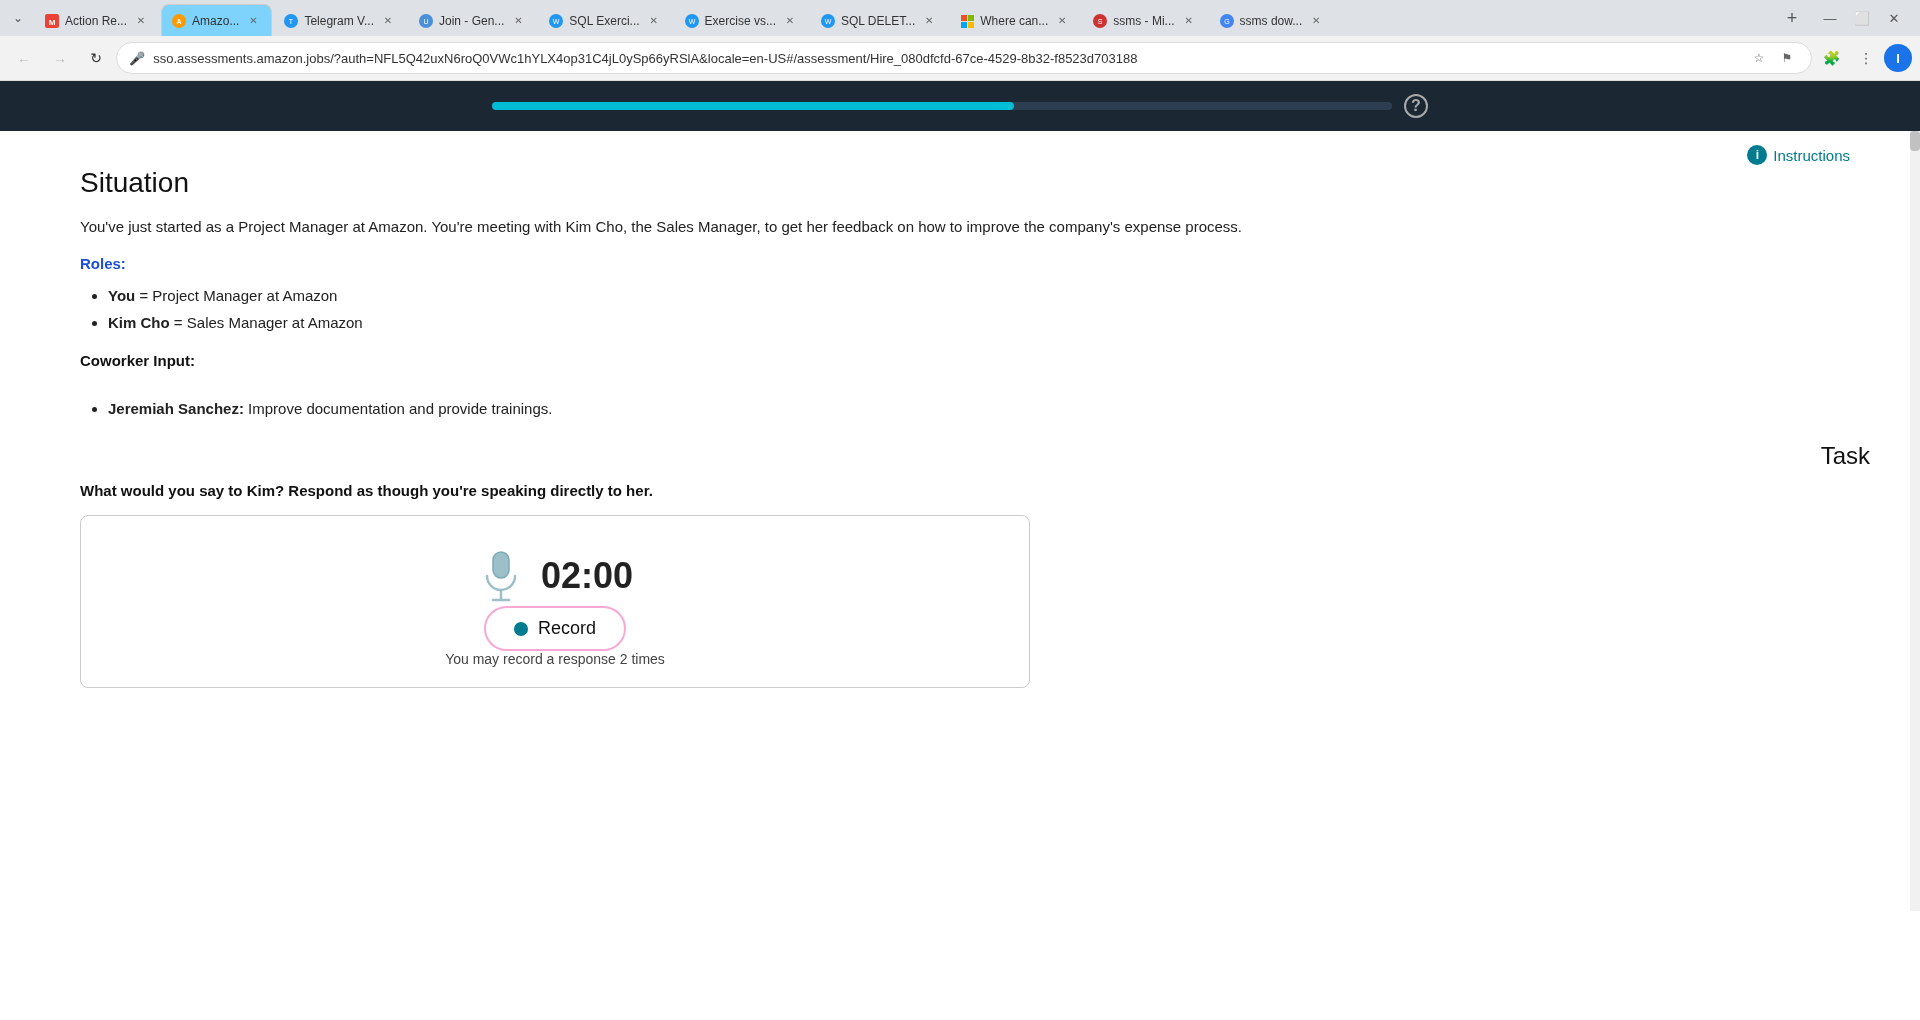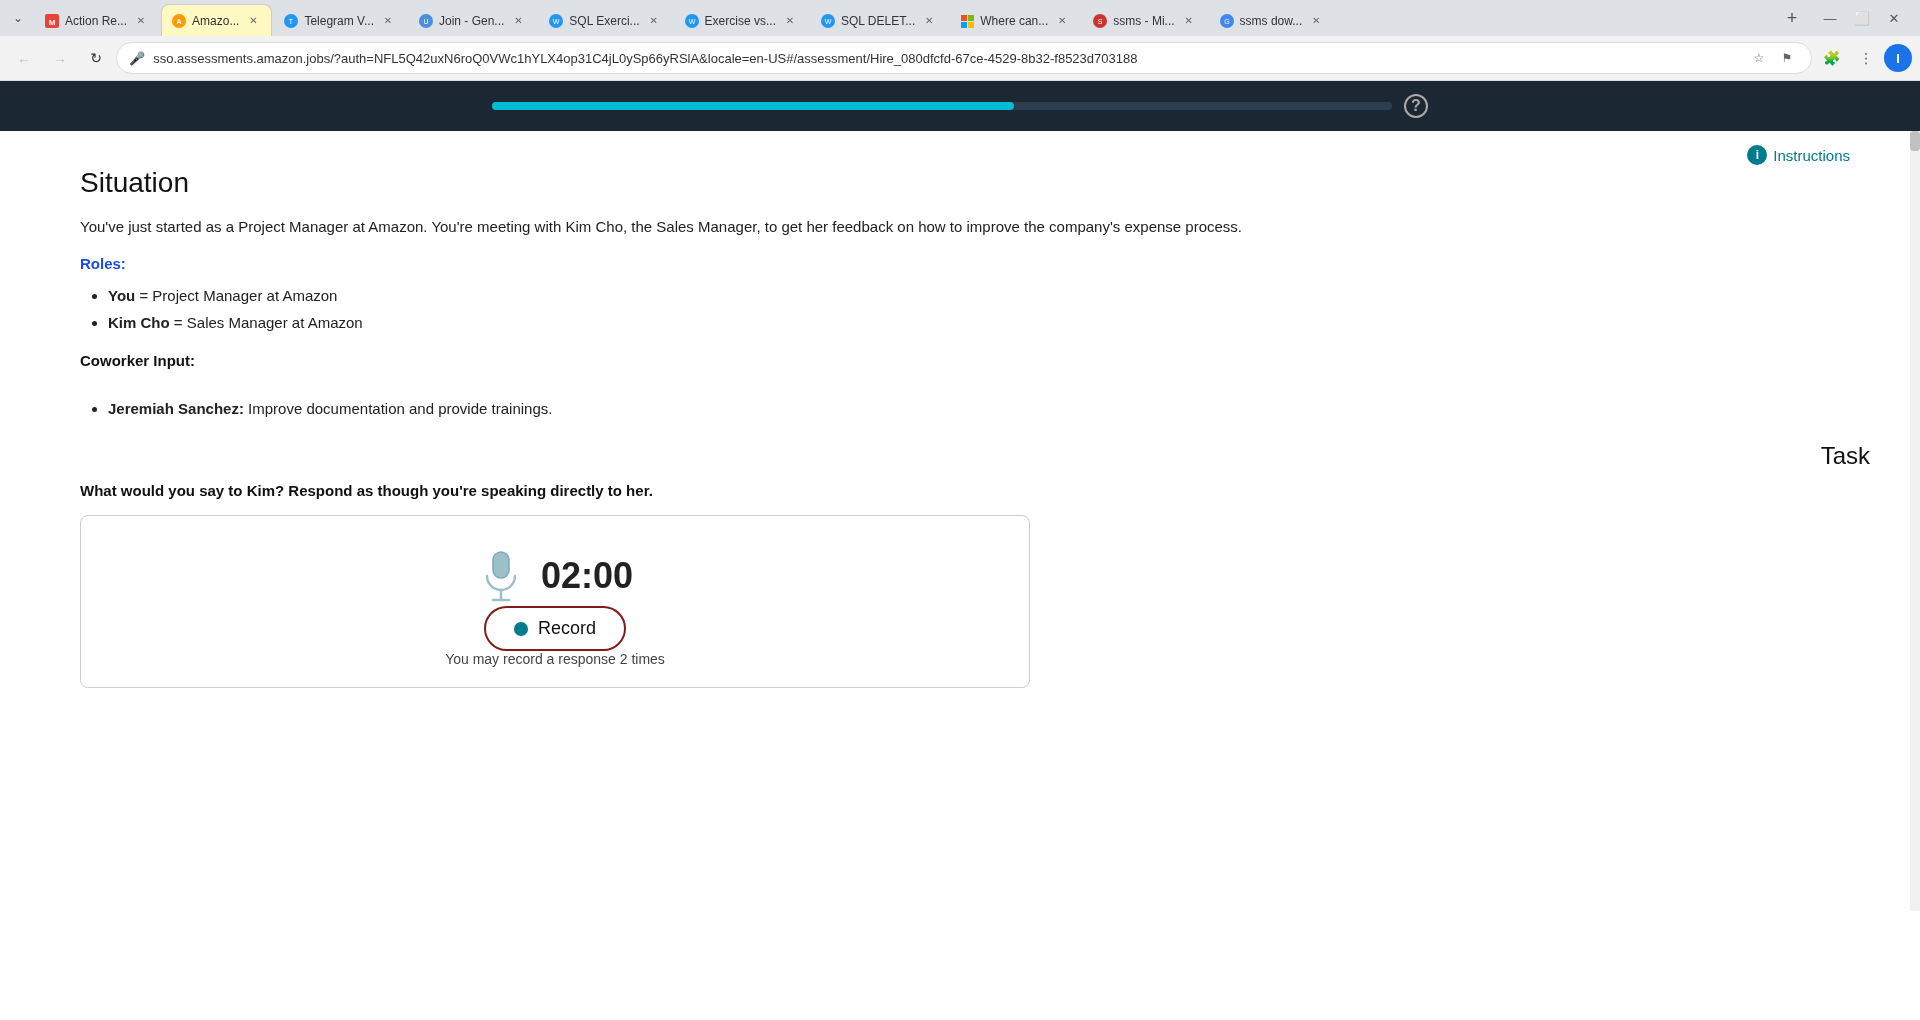--- a/index.html
+++ b/index.html
@@ -27,21 +27,21 @@
       height: 32px; padding: 0 10px;
       border-radius: 8px 8px 0 0;
       background: #dee1e6;
       cursor: pointer; font-size: 12px; color: #333;
       max-width: 160px; min-width: 60px;
       border: 1px solid transparent;
       border-bottom: none;
       position: relative; flex-shrink: 0;
     }
     .tab.active {
-      background: #fef9c3;
+      background: #7dd3fc;
       border-color: #ccc;
       z-index: 1;
     }
     .tab-favicon { width: 14px; height: 14px; flex-shrink: 0; display: flex; align-items: center; justify-content: center; }
     .tab-label { overflow: hidden; white-space: nowrap; text-overflow: ellipsis; max-width: 100px; }
     .tab-close {
       width: 16px; height: 16px; border-radius: 50%; display: flex; align-items: center; justify-content: center;
       font-size: 10px; color: #666; cursor: pointer; flex-shrink: 0;
     }
     .tab-new { width: 28px; height: 28px; display: flex; align-items: center; justify-content: center; border-radius: 50%; cursor: pointer; color: #555; font-size: 18px; }
@@ -114,21 +114,21 @@
       display: flex; flex-direction: column; align-items: center; 
       max-width: 950px;
     }
     .mic-timer { display: flex; align-items: center; gap: 16px; }
     .mic-icon-large {
       width: 48px; height: 60px; display: flex; align-items: center; justify-content: center;
     }
     
     .timer-text { font-size: 36px; font-weight: 600; color: #222; }
     .record-btn {
-      border: 2px solid #7f1d1d; border-radius: 24px; padding: 10px 28px;
+      border: 2px solid #f9a8d4; border-radius: 24px; padding: 10px 28px;
       background: white; cursor: pointer; display: flex; align-items: center; gap: 10px;
       font-size: 18px; color: #111; font-weight: 500;
     }
     .record-dot { width: 14px; height: 14px; border-radius: 50%; background: #007b8f; flex-shrink: 0; }
     .record-note { font-size: 14px; color: #444; }
 
     
     .favicon-gmail { color: #ea4335; }
     .favicon-telegram { color: #2196f3; }
   </style>

